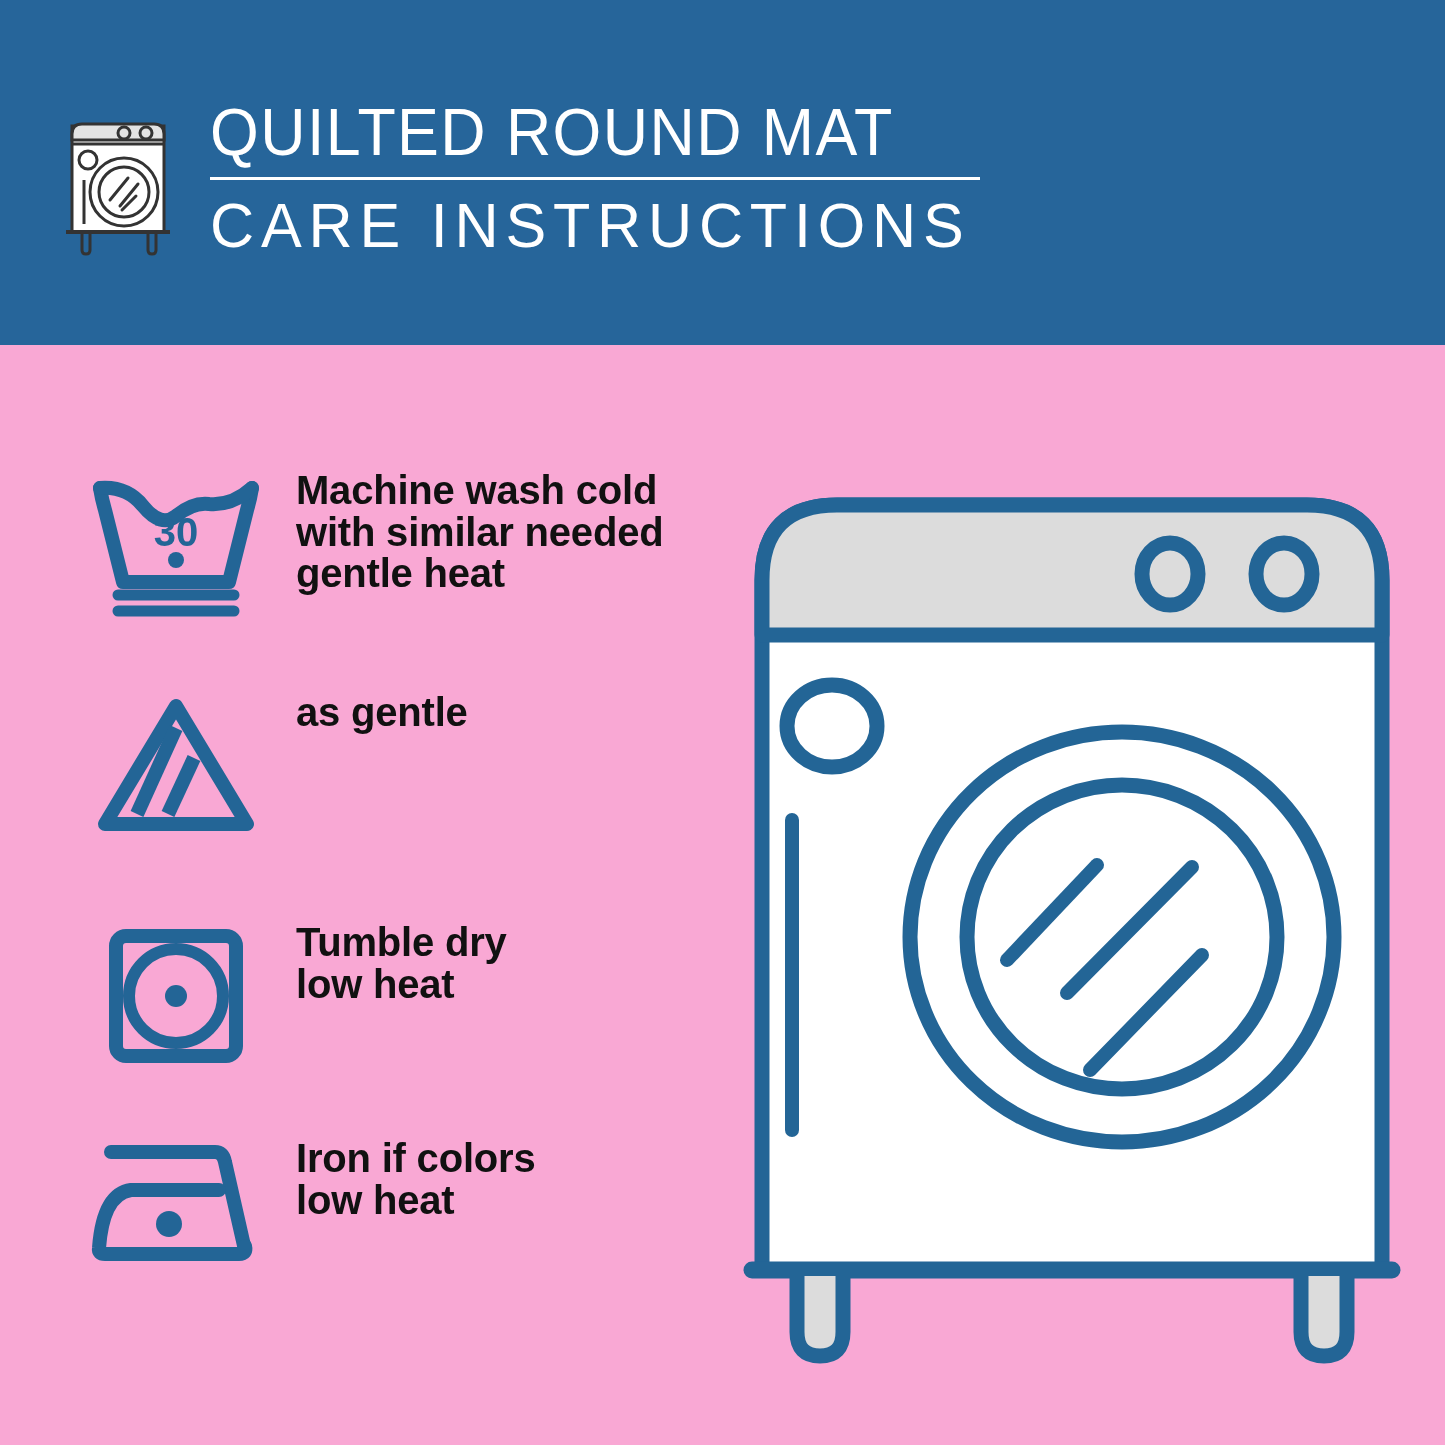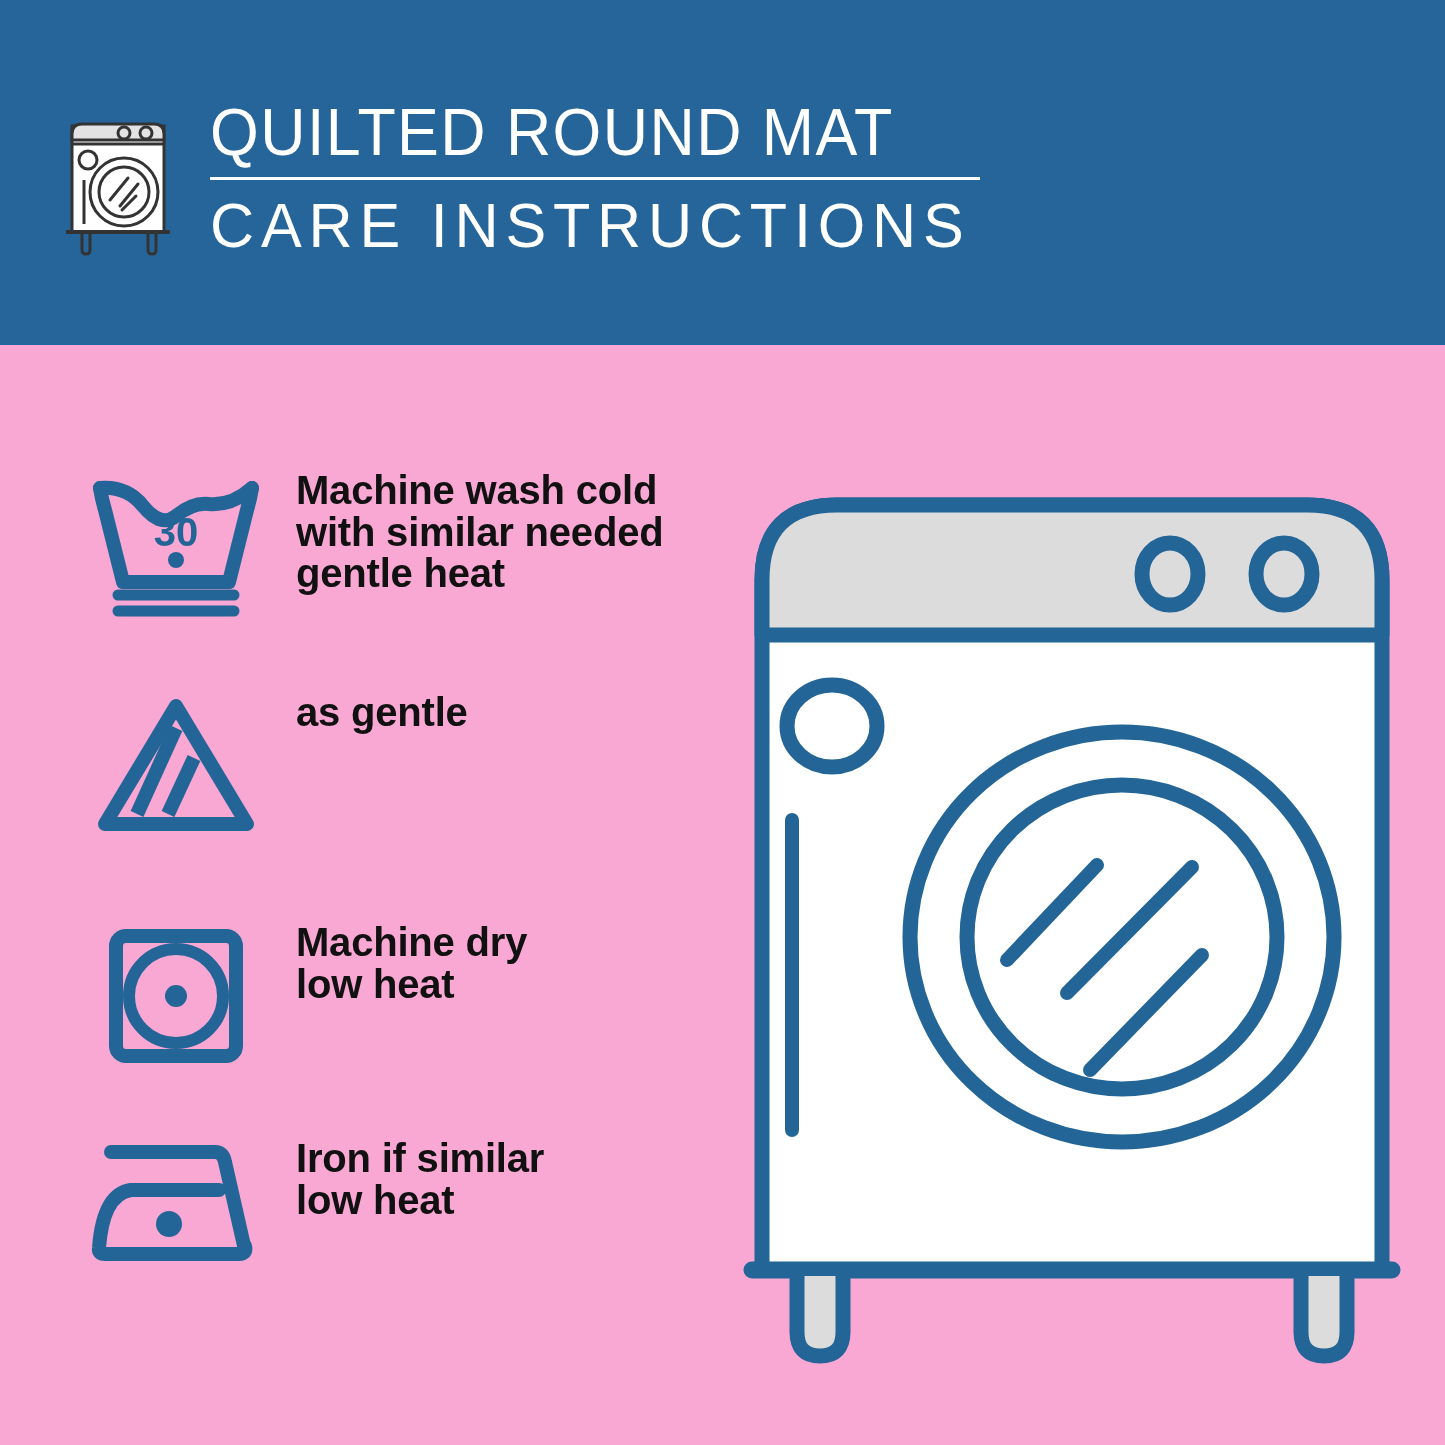--- a/index.html
+++ b/index.html
@@ -208,37 +208,37 @@
 
     <div class="care-row r2">
       <div class="care-icon">
         <svg width="148" height="148" viewBox="0 0 148 148">
           <rect x="14" y="14" width="120" height="120" rx="10" ry="10" fill="none" stroke="#236596" stroke-width="14"></rect>
           <circle cx="74" cy="74" r="47" fill="none" stroke="#236596" stroke-width="12"></circle>
           <circle cx="74" cy="74" r="11" fill="#236596"></circle>
         </svg>
       </div>
       <div class="care-text">
-        <span class="line">Machine dry</span>
+        <span class="line">Tumble dry</span>
         <span class="line">low heat</span>
       </div>
     </div>
 
     <div class="care-row r3">
       <div class="care-icon">
         <svg width="178" height="130" viewBox="0 0 178 130">
 
           <path d="M24 14 L128 14 Q136 14 138 24 L158 112" fill="none" stroke="#236596" stroke-width="14" stroke-linecap="round" stroke-linejoin="round"></path>
 
           <path d="M132 52 L44 52 Q16 56 12 110 Q11 116 18 116 L152 116 Q160 116 158 108" fill="none" stroke="#236596" stroke-width="14" stroke-linecap="round" stroke-linejoin="round"></path>
           <circle cx="82" cy="86" r="13" fill="#236596"></circle>
         </svg>
       </div>
       <div class="care-text">
-        <span class="line">Iron if similar</span>
+        <span class="line">Iron if colors</span>
         <span class="line">low heat</span>
       </div>
     </div>
 
   </div>
 
   <svg class="washer" viewBox="0 0 700 900">
 
     <path d="M40 110 Q40 35 115 35 L585 35 Q660 35 660 110 L660 800 L40 800 Z" fill="#ffffff" stroke="#236596" stroke-width="15" stroke-linejoin="round"></path>
 

